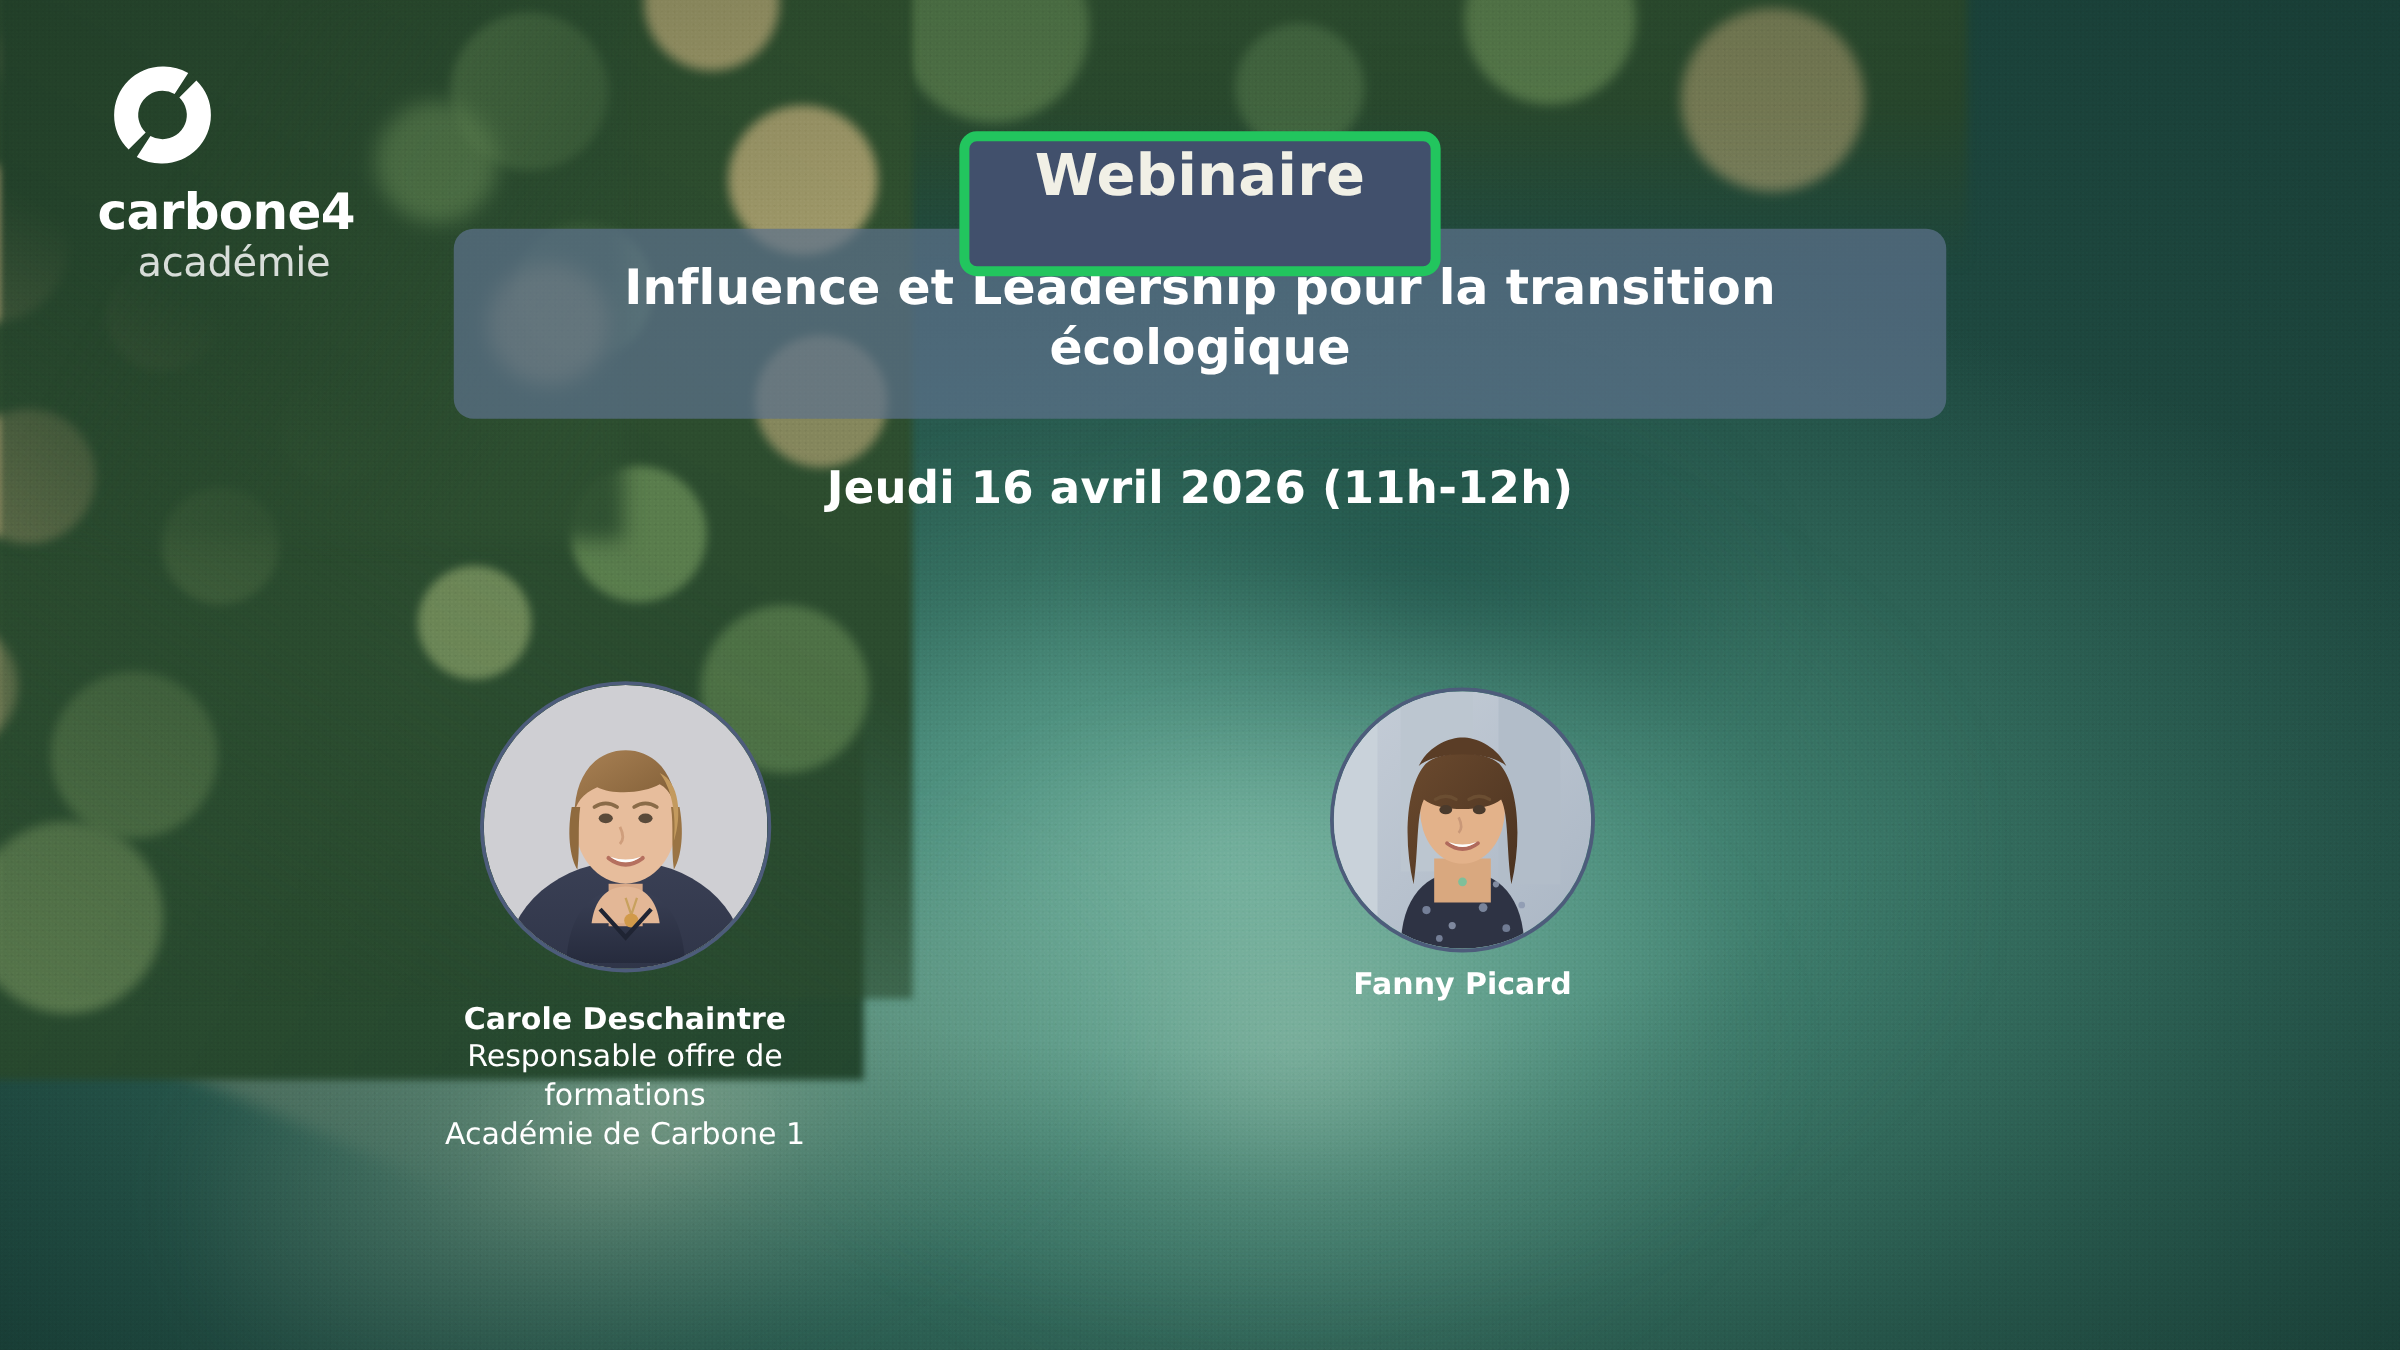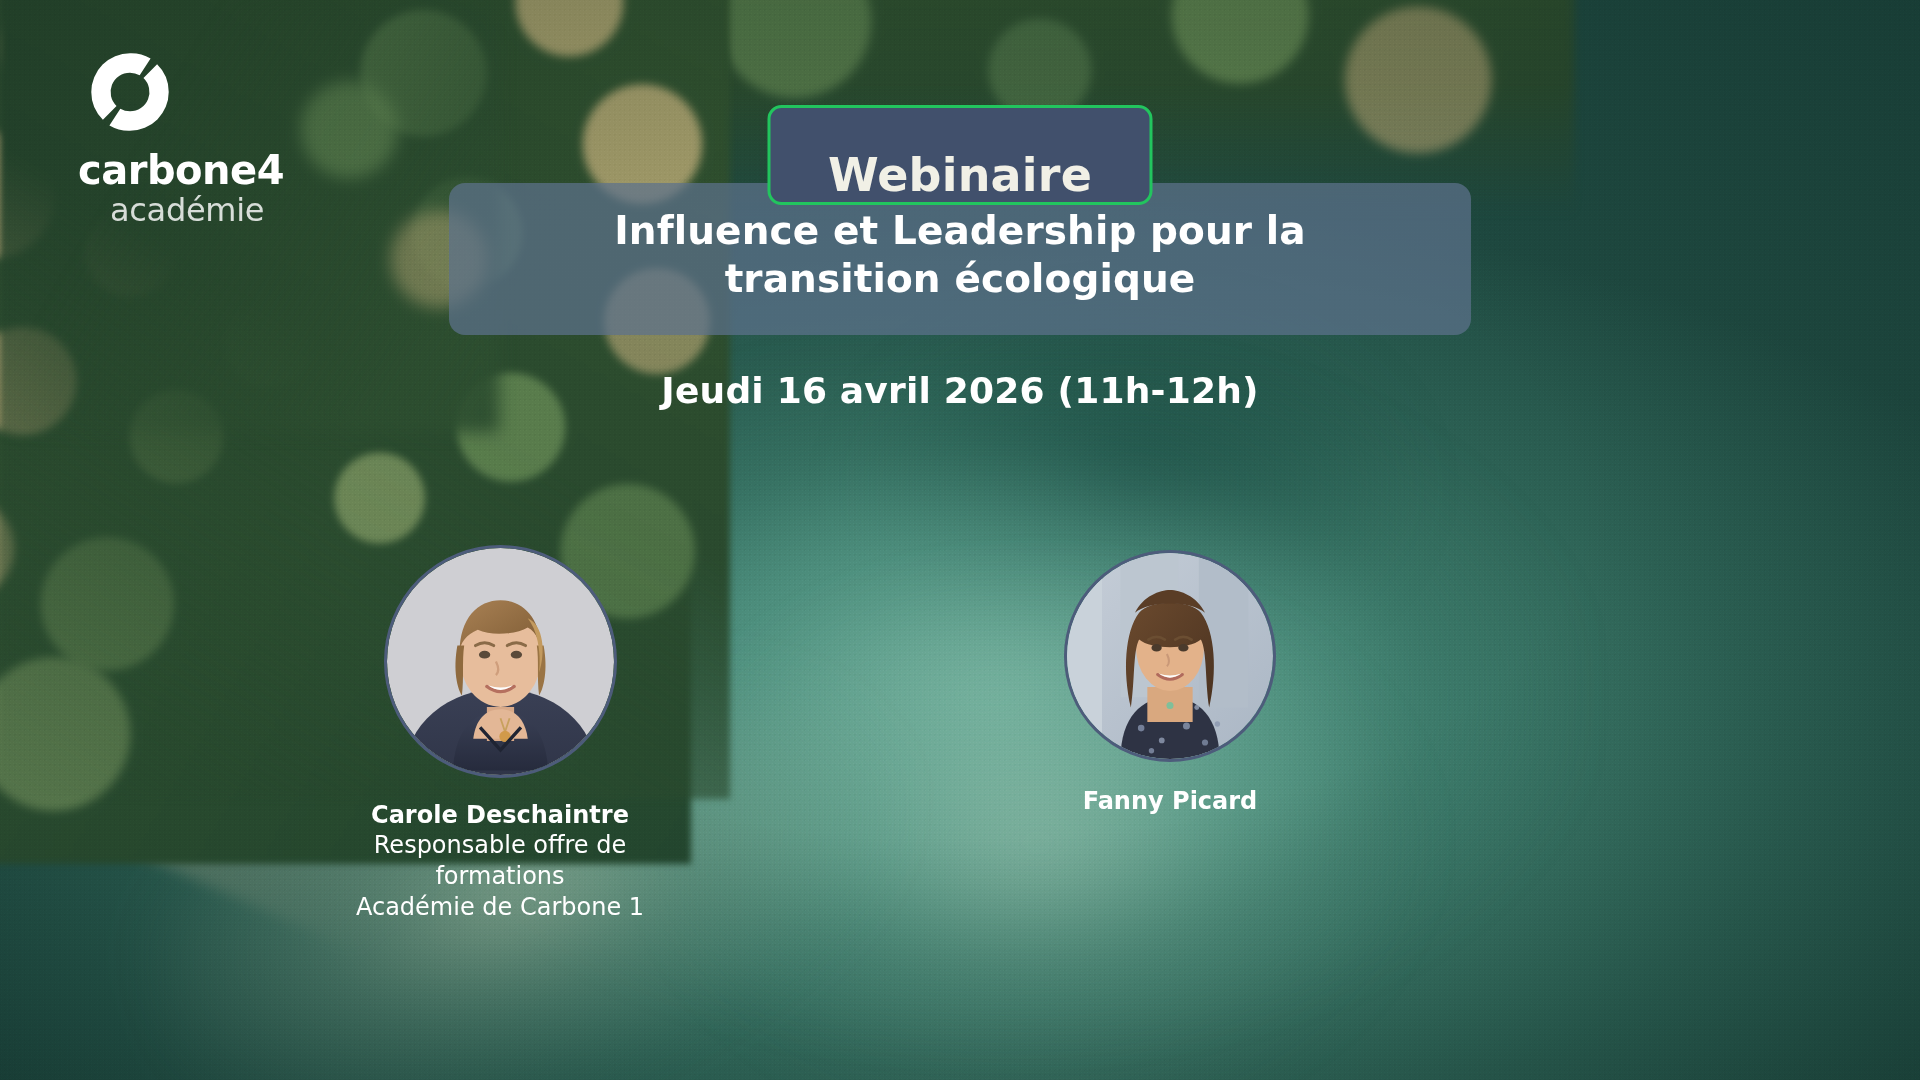--- a/index.html
+++ b/index.html
@@ -126,34 +126,34 @@
   .logo-sub {
     font-size:32px; font-weight:400; color:rgba(255,255,255,.82);
     line-height:1; margin-top:4px; letter-spacing:-.3px;
     font-family:"DejaVu Sans", sans-serif;
     margin-left:32px;
   }
 
   
   .badge {
     position:absolute; left:50%; transform:translateX(-50%);
-    top:105px; width:385px; height:100px;
-    background:#41506c; border:3px solid #22c55e; border-radius:14px;
-    display:flex; align-items:flex-end; justify-content:center;
+    top:105px; width:385px; height:116px;
+    background:#41506c; border:8px solid #22c55e; border-radius:14px;
+    display:flex; align-items:flex-start; justify-content:center;
     z-index:4;
   }
   .badge-text {
     font-size:46px; font-weight:700; color:#f1f0e6; letter-spacing:.2px;
     font-family:"DejaVu Sans", sans-serif;
   }
 
   
   .title-panel {
     position:absolute; left:50%; transform:translateX(-50%);
-    top:183px; width:1022px; height:152px;
+    top:183px; width:1194px; height:152px;
     background:rgba(93,114,140,.72); border-radius:16px;
     display:flex; align-items:center; justify-content:center;
     padding:0 52px 8px; z-index:3;
   }
   .title-text {
     font-size:39px; font-weight:700; color:#ffffff; text-align:center;
     line-height:1.24; letter-spacing:.1px;
     font-family:"DejaVu Sans", sans-serif;
   }
 
@@ -180,21 +180,21 @@
   .avatar svg { display:block; width:100%; height:100%; }
 
   .sp-name {
     margin-top:24px; font-size:24px; font-weight:700; color:#ffffff;
     line-height:1.16; font-family:"DejaVu Sans", sans-serif;
   }
   .sp-role {
     font-size:24px; font-weight:400; color:#ffffff; line-height:1.3;
     font-family:"DejaVu Sans", sans-serif;
   }
-  .speaker-2 .sp-name { margin-top:26px; }
+  .speaker-2 .sp-name { margin-top:12px; }
 </style>
 </head>
 <body>
 
 <div class="bg">
   <div class="bg-base"></div>
   <div class="deep"></div>
   <div class="lagoon"></div>
   <div class="lagoon2"></div>
   <div class="shoal"></div>

